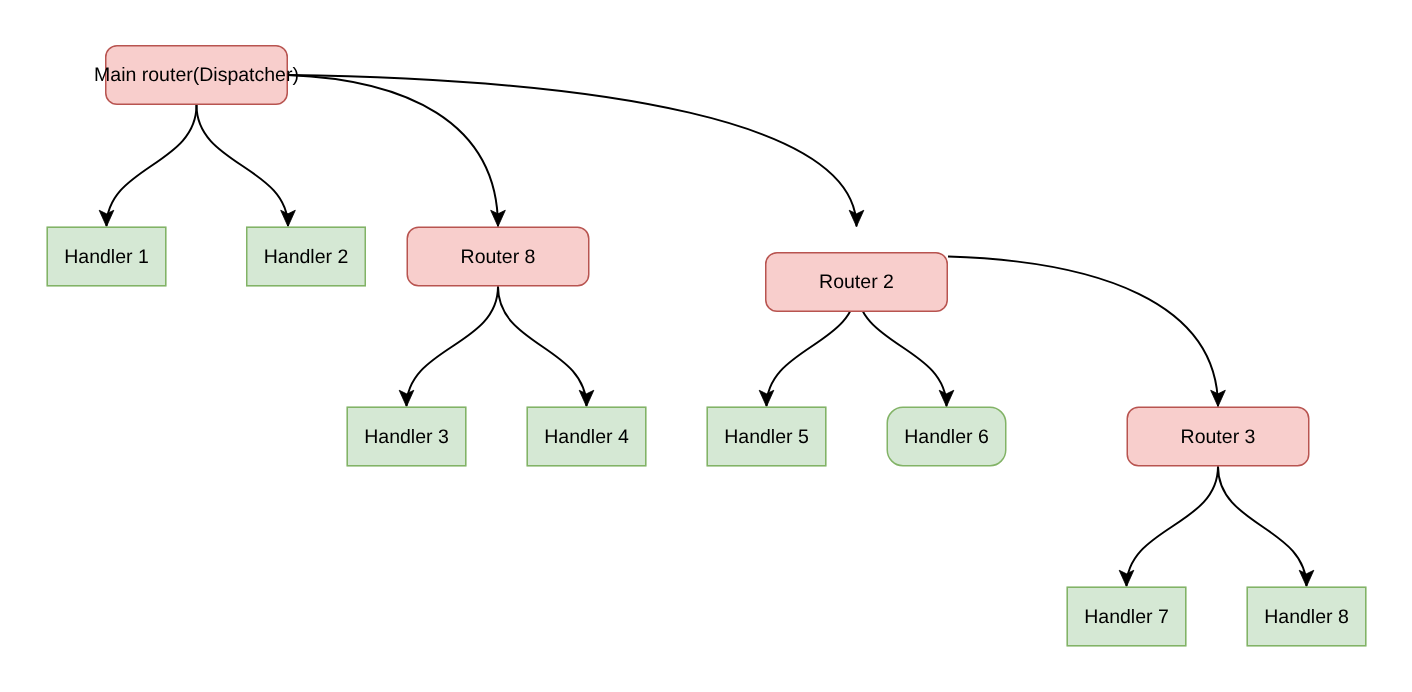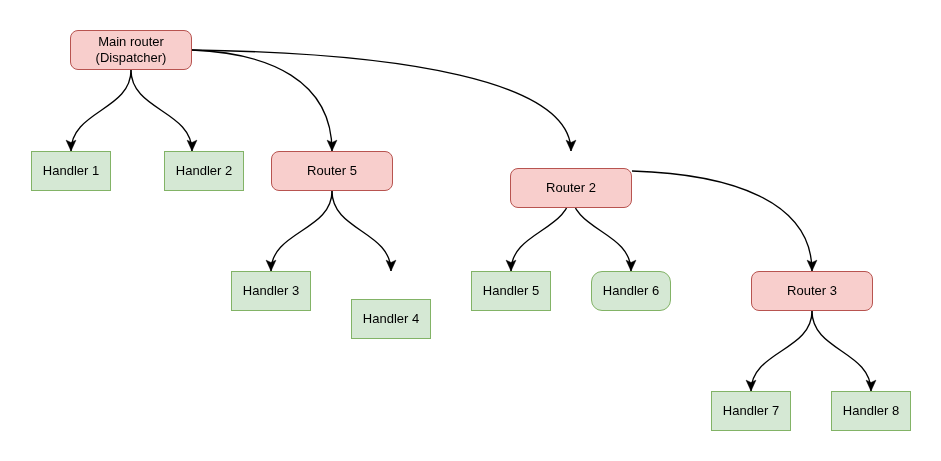--- a/index.html
+++ b/index.html
@@ -18,21 +18,21 @@
   }
   .edge {
     fill: none;
     stroke: var(--edge-color, #000000);
     stroke-width: 1.3;
   }
   .node {
     position: absolute;
     box-sizing: border-box;
     display: flex;
-    flex-direction: column;
+    flex-direction: row;
     align-items: center;
     justify-content: center;
     font-size: 13px;
     line-height: 1.25;
     color: var(--text-color, #000000);
     text-align: center;
     white-space: nowrap;
   }
   .node.router {
     background: var(--router-fill, #f8cecc);
@@ -74,29 +74,29 @@
         <span>Main router</span>
         <span>(Dispatcher)</span>
       </div>
       <div class="node handler" style="left: 31px; top: 151px; width: 80px; height: 40px;">
         <span>Handler 1</span>
       </div>
       <div class="node handler" style="left: 164px; top: 151px; width: 80px; height: 40px;">
         <span>Handler 2</span>
       </div>
       <div class="node router" style="left: 271px; top: 151px; width: 122px; height: 40px;">
-        <span>Router 5</span>
+        <span>Router 8</span>
       </div>
       <div class="node router" style="left: 510px; top: 151px; width: 122px; height: 40px; margin-top: 17px;">
         <span>Router 2</span>
       </div>
       <div class="node handler" style="left: 231px; top: 271px; width: 80px; height: 40px;">
         <span>Handler 3</span>
       </div>
-      <div class="node handler" style="left: 351px; top: 271px; width: 80px; height: 40px; margin-top: 28px;">
+      <div class="node handler" style="left: 351px; top: 271px; width: 80px; height: 40px;">
         <span>Handler 4</span>
       </div>
       <div class="node handler" style="left: 471px; top: 271px; width: 80px; height: 40px;">
         <span>Handler 5</span>
       </div>
       <div class="node handler" style="left: 591px; top: 271px; width: 80px; height: 40px; border-radius: 11px;">
         <span>Handler 6</span>
       </div>
       <div class="node router" style="left: 751px; top: 271px; width: 122px; height: 40px;">
         <span>Router 3</span>

